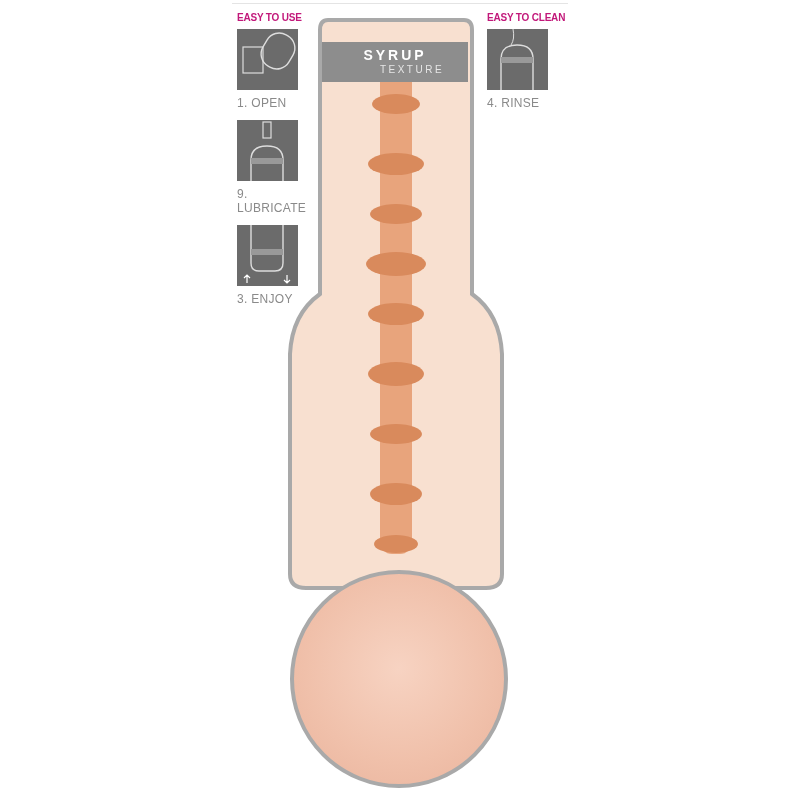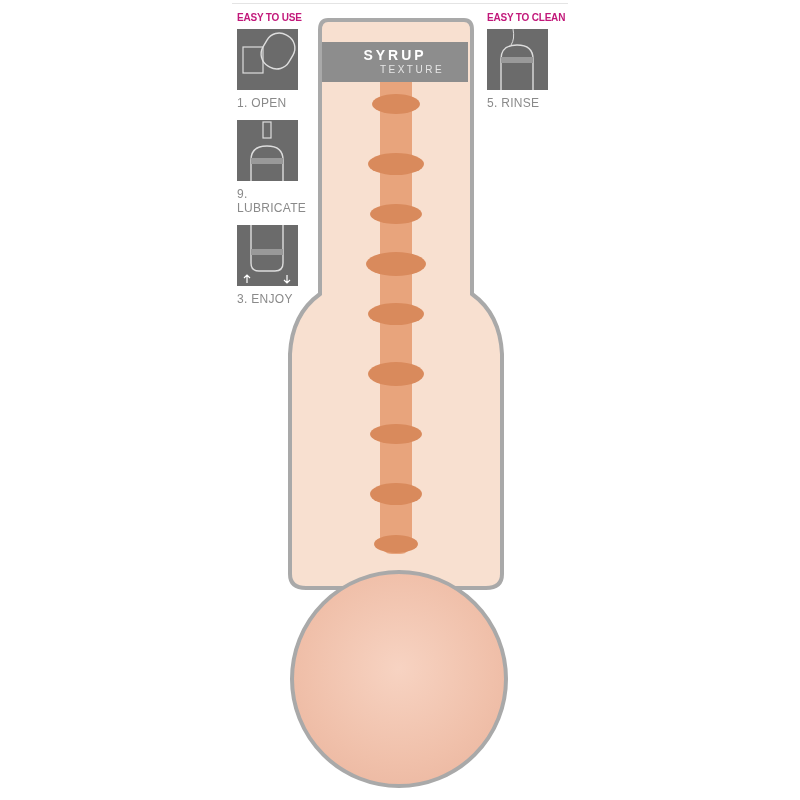--- a/index.html
+++ b/index.html
@@ -61,21 +61,21 @@
 <div class="col right">
   <div class="col-title">EASY TO CLEAN</div>
   <div class="step">
     <div class="step-box">
       <svg width="61" height="61">
           <path d="M26 0 Q28 10 24 16" stroke="#ddd" fill="none"></path>
           <path d="M14 61 V30 Q14 16 30 16 Q46 16 46 30 V61" fill="none" stroke="#ddd" stroke-width="1.4"></path>
           <rect x="14" y="28" width="32" height="6" fill="#999"></rect>
         </svg>
     </div>
-    <div class="step-label">5. RINSE</div>
+    <div class="step-label">4. RINSE</div>
   </div>
 </div>
 
 <div class="product">
   <svg class="sleeve" width="240" height="600">
     <path d="M52 6 Q44 6 44 16 V280 Q16 300 14 340 V560 Q14 574 30 574 H210 Q226 574 226 560 V340 Q224 300 196 280 V16 Q196 6 188 6 Z" fill="#f8e0d0" stroke="#a9a9a9" stroke-width="4"></path>
     <g fill="#d98a5c">
       <rect x="104" y="40" width="32" height="500" rx="12" fill="#e8a47c"></rect>
       <ellipse cx="120" cy="90" rx="24" ry="10"></ellipse>
       <ellipse cx="120" cy="150" rx="28" ry="11"></ellipse>

